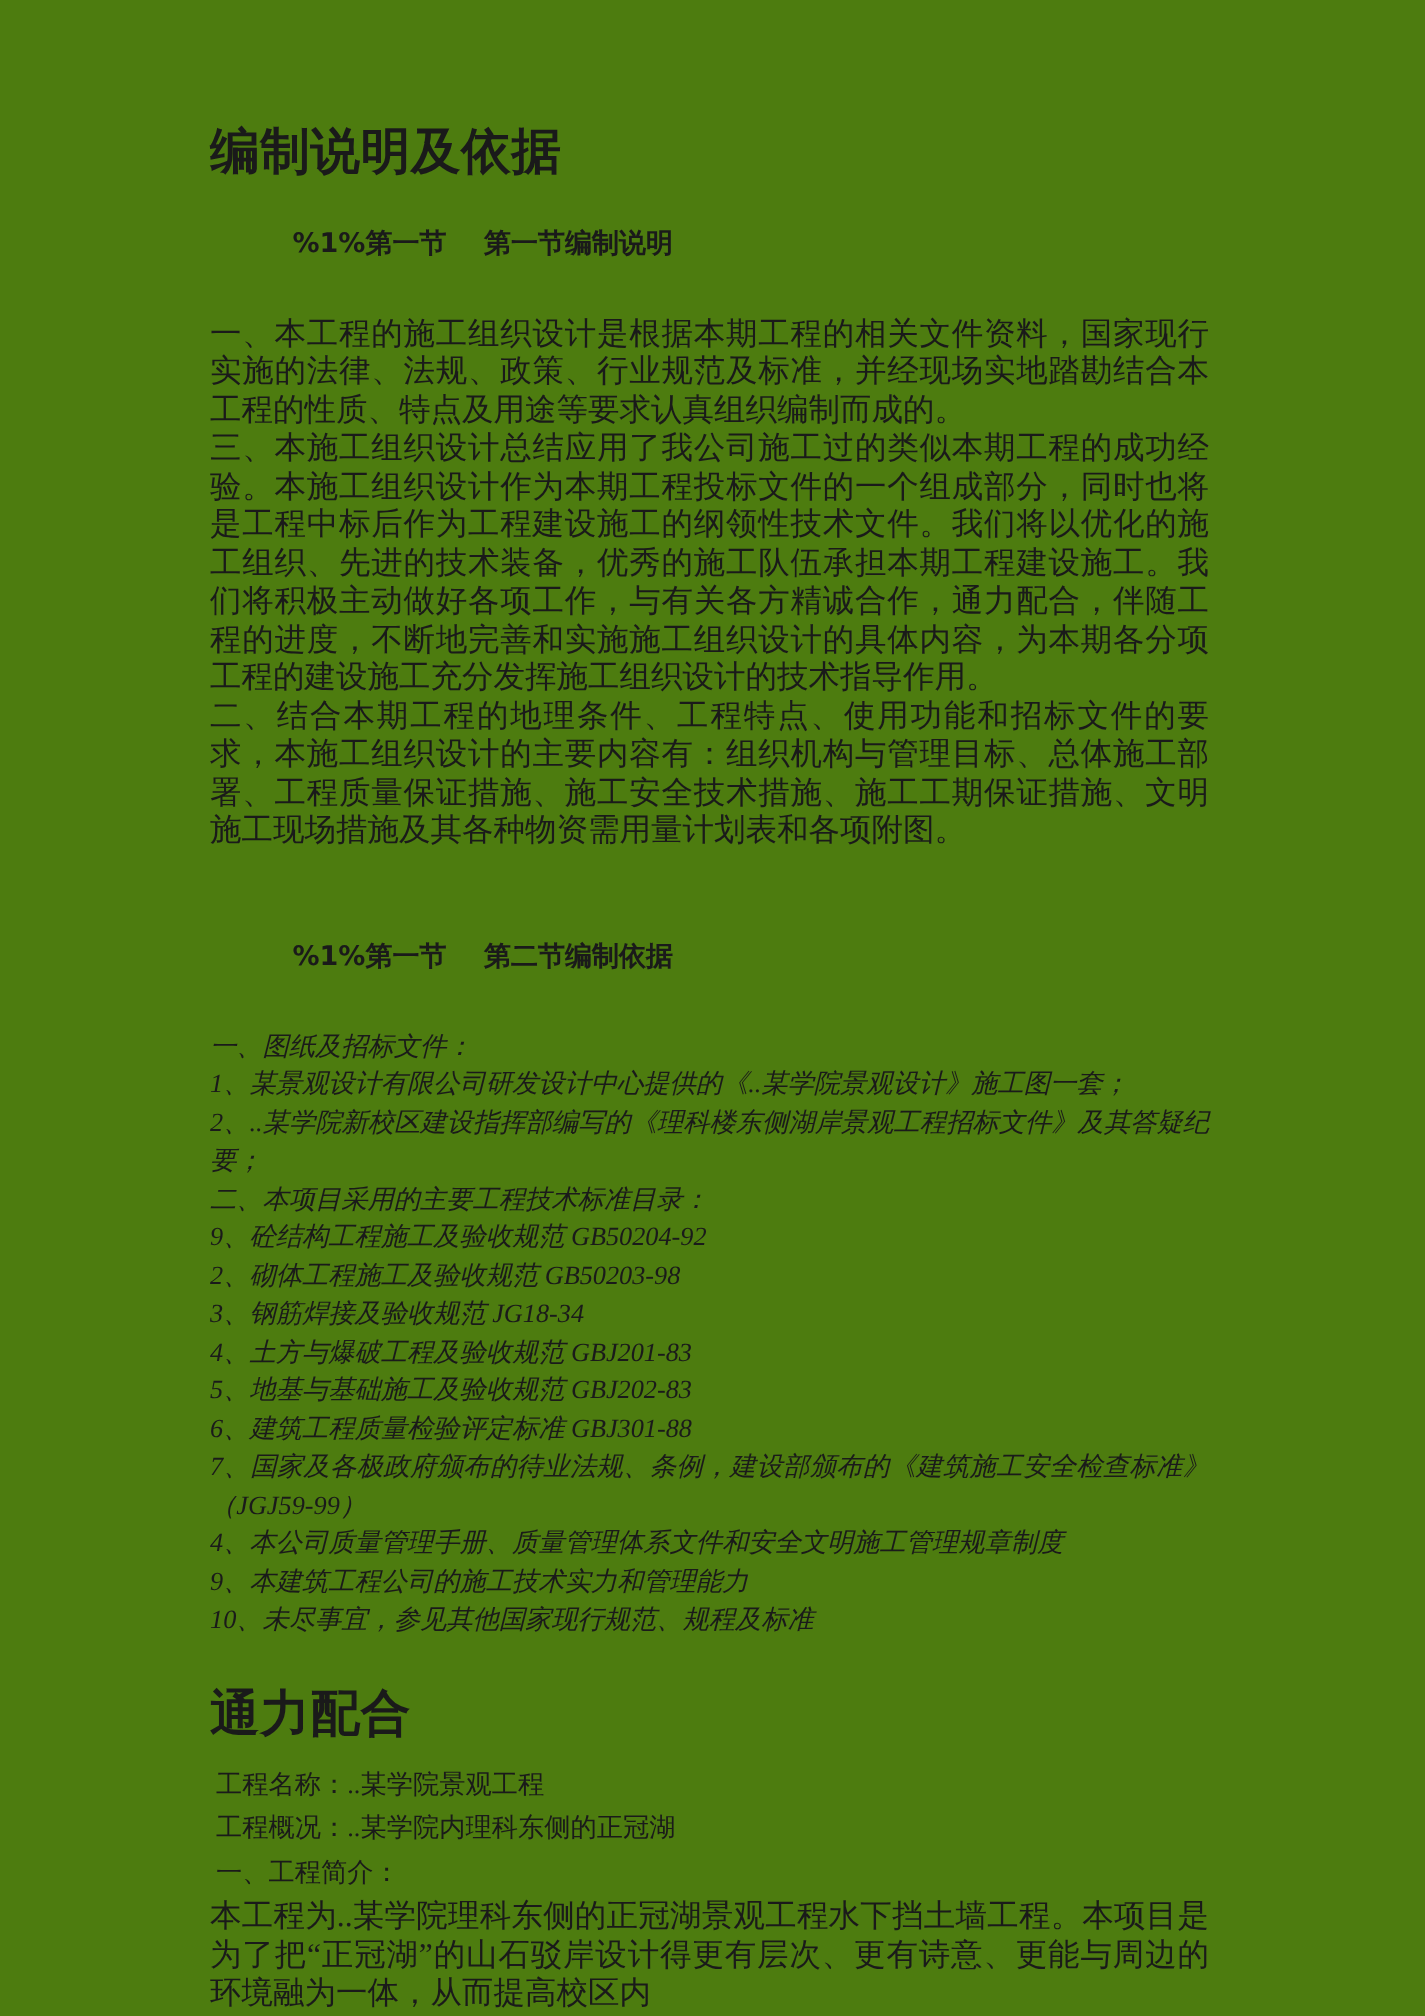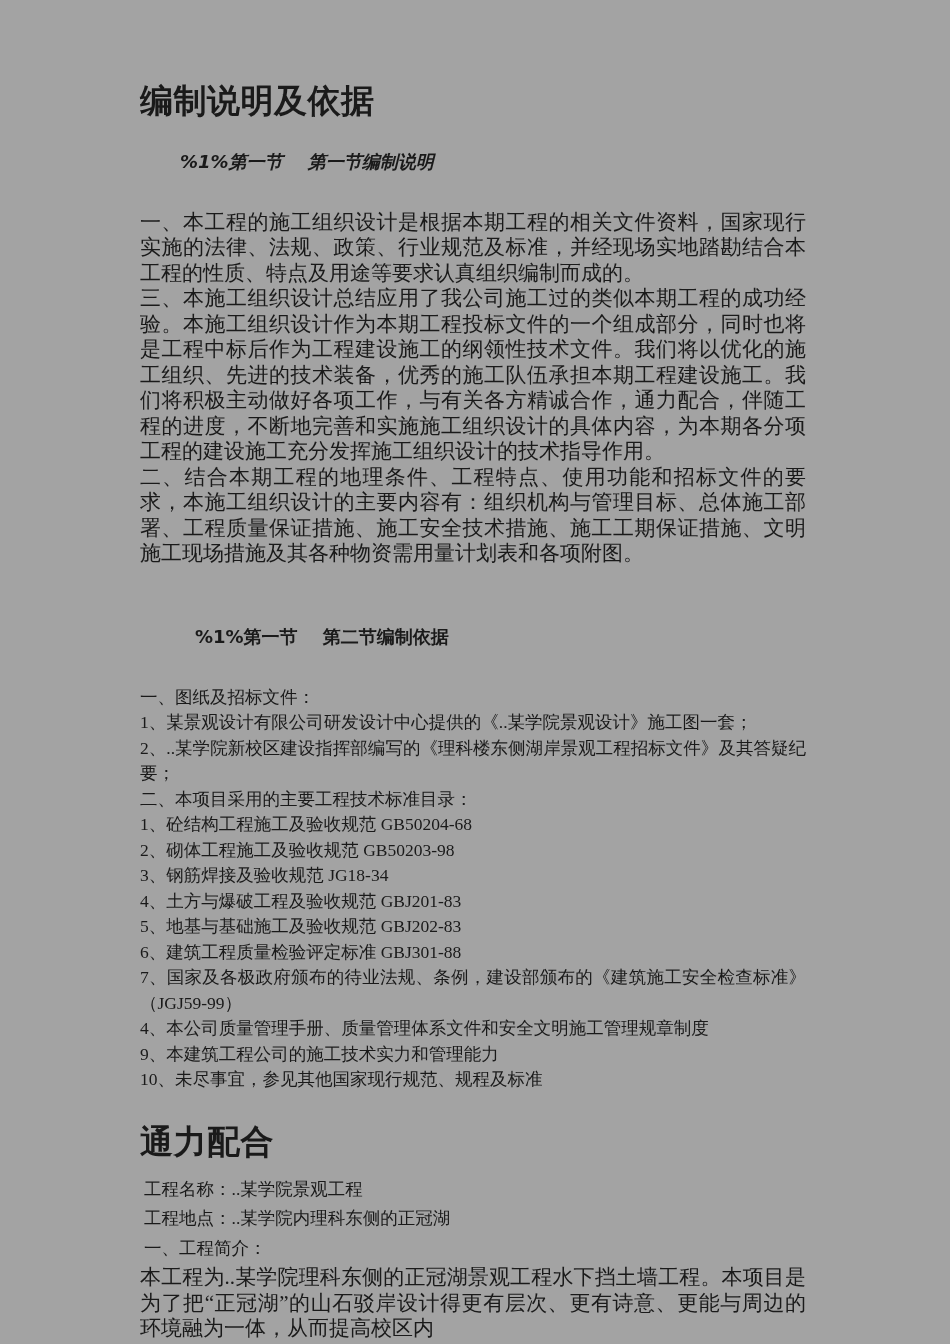--- a/index.html
+++ b/index.html
@@ -12,21 +12,21 @@
     height: 1344px;
     font-family: "Liberation Serif", "DejaVu Serif", serif;
     color: #1a1a1a;
     overflow: hidden;
   }
 
   .page {
     position: relative;
     width: 950px;
     height: 1344px;
-    background: #a3a3a3;
+    background: #4d7c0f;
     box-sizing: border-box;
     padding: 0;
   }
 
   .content {
     position: absolute;
     left: 140px;
     top: 0;
     width: 666px;
   }
@@ -45,21 +45,21 @@
   .title-2 { padding-top: 30px; }
 
   .section-heading {
     font-family: "DejaVu Sans", "Liberation Sans", sans-serif;
     font-size: 18px;
     font-weight: 700;
     margin: 0;
     padding: 0;
     white-space: pre;
   }
-  .sec-1 { margin-top: 30px; margin-left: 40px; font-style: italic; }
+  .sec-1 { margin-top: 30px; margin-left: 55px; }
   .sec-2 { margin-top: 58px; margin-left: 55px; }
 
   
   .para {
     font-size: 21px;
     line-height: 25.5px;
     text-align: justify;
     text-justify: inter-ideograph;
     margin: 0;
     padding: 0;
@@ -70,20 +70,21 @@
   .gap-sm { height: 12px; }
 
   .list-line {
     font-size: 17.5px;
     line-height: 25.5px;
     margin: 0;
     padding: 0;
     text-align: justify;
     text-justify: inter-ideograph;
     white-space: normal;
+    font-style: italic;
   }
 
   .list-line.tight { letter-spacing: 0; }
 
   .info-line {
     font-size: 17.5px;
     line-height: 25.5px;
     margin: 4px;
     padding: 0;
   }
@@ -106,34 +107,34 @@
 
     <div class="section-heading sec-2">%1%第一节    第二节编制依据</div>
 
     <div class="gap-lg"></div>
 
     <div class="list-line">一、图纸及招标文件：</div>
     <div class="list-line">1、某景观设计有限公司研发设计中心提供的《..某学院景观设计》施工图一套；</div>
     <div class="list-line">2、..某学院新校区建设指挥部编写的《理科楼东侧湖岸景观工程招标文件》及其答疑纪要；</div>
 
     <div class="list-line">二、本项目采用的主要工程技术标准目录：</div>
-    <div class="list-line">1、砼结构工程施工及验收规范 GB50204-68</div>
+    <div class="list-line">9、砼结构工程施工及验收规范 GB50204-92</div>
     <div class="list-line">2、砌体工程施工及验收规范 GB50203-98</div>
     <div class="list-line">3、钢筋焊接及验收规范 JG18-34</div>
     <div class="list-line">4、土方与爆破工程及验收规范 GBJ201-83</div>
     <div class="list-line">5、地基与基础施工及验收规范 GBJ202-83</div>
     <div class="list-line">6、建筑工程质量检验评定标准 GBJ301-88</div>
     <div class="list-line tight">7、国家及各极政府颁布的待业法规、条例，建设部颁布的《建筑施工安全检查标准》（JGJ59-99）</div>
     <div class="list-line">4、本公司质量管理手册、质量管理体系文件和安全文明施工管理规章制度</div>
     <div class="list-line">9、本建筑工程公司的施工技术实力和管理能力</div>
     <div class="list-line">10、未尽事宜，参见其他国家现行规范、规程及标准</div>
 
     <h1 class="doc-title title-2">通力配合</h1>
 
     <div class="gap-sm"></div>
 
     <div class="info-line">工程名称：..某学院景观工程</div>
-    <div class="info-line">工程地点：..某学院内理科东侧的正冠湖</div>
+    <div class="info-line">工程概况：..某学院内理科东侧的正冠湖</div>
     <div class="info-line">一、工程简介：</div>
     <p class="para">本工程为..某学院理科东侧的正冠湖景观工程水下挡土墙工程。本项目是为了把“正冠湖”的山石驳岸设计得更有层次、更有诗意、更能与周边的环境融为一体，从而提高校区内</p>
 
   </div>
 </div>
 
 </body></html>

